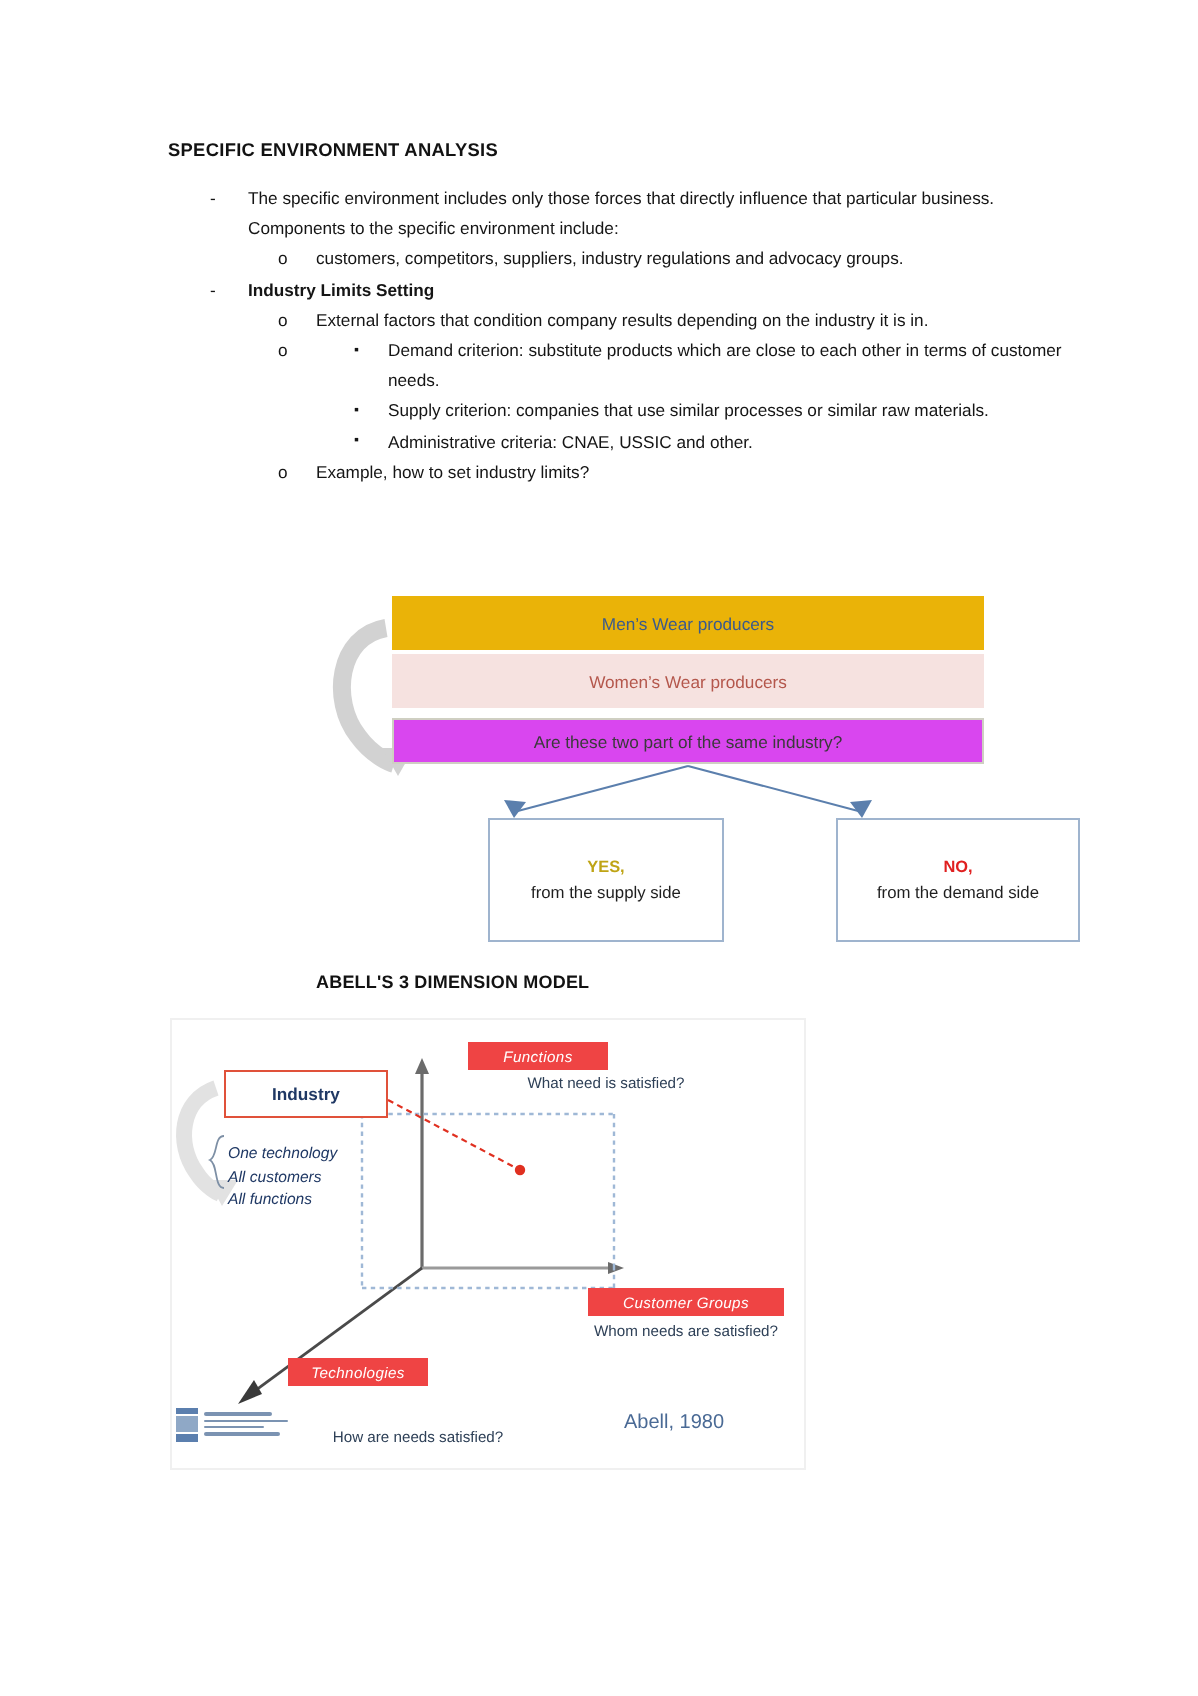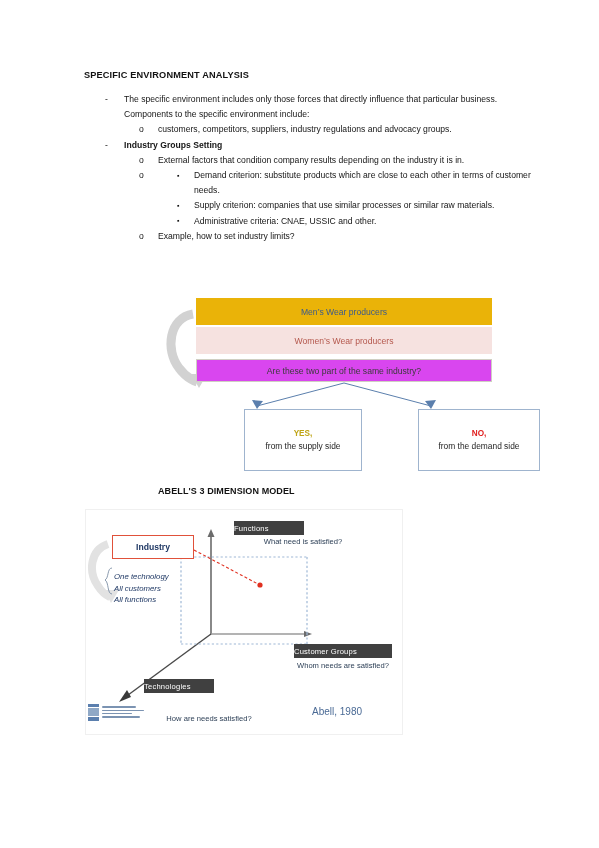--- a/index.html
+++ b/index.html
@@ -170,26 +170,27 @@
     overflow: hidden;
   }
   .ab-svg {
     position: absolute;
     left: 0; top: 0;
     width: 318px; height: 226px;
   }
   .ab-label {
     position: absolute;
     box-sizing: border-box;
-    background: #404040;
+    background: #ef4444;
     color: #ffffff;
     font-size: 7.6px;
-    text-align: left;
+    text-align: center;
     padding: 2.5px 0;
     letter-spacing: 0.2px;
+    font-style: italic;
   }
   .lab-functions { left: 148px; top: 11px; width: 70px; }
   .lab-customer  { left: 208px; top: 134px; width: 98px; }
   .lab-tech      { left: 58px;  top: 169px; width: 70px; }
 
   .ab-sub {
     position: absolute;
     font-size: 7.6px;
     color: #2e4057;
     text-align: center;
@@ -272,21 +273,21 @@
       <span class="txt">The specific environment includes only those forces that directly influence that particular business. Components to the specific environment include:</span>
     </div>
 
     <div class="lvl2">
       <span class="mark">o</span>
       <span class="txt">customers, competitors, suppliers, industry regulations and advocacy groups.</span>
     </div>
 
     <div class="lvl1 bold">
       <span class="mark">-</span>
-      <span class="txt">Industry Groups Setting</span>
+      <span class="txt">Industry Limits Setting</span>
     </div>
 
     <div class="lvl2">
       <span class="mark">o</span>
       <span class="txt">External factors that condition company results depending on the industry it is in.</span>
     </div>
 
     <div class="lvl2">
       <span class="mark">o</span>
     </div>

